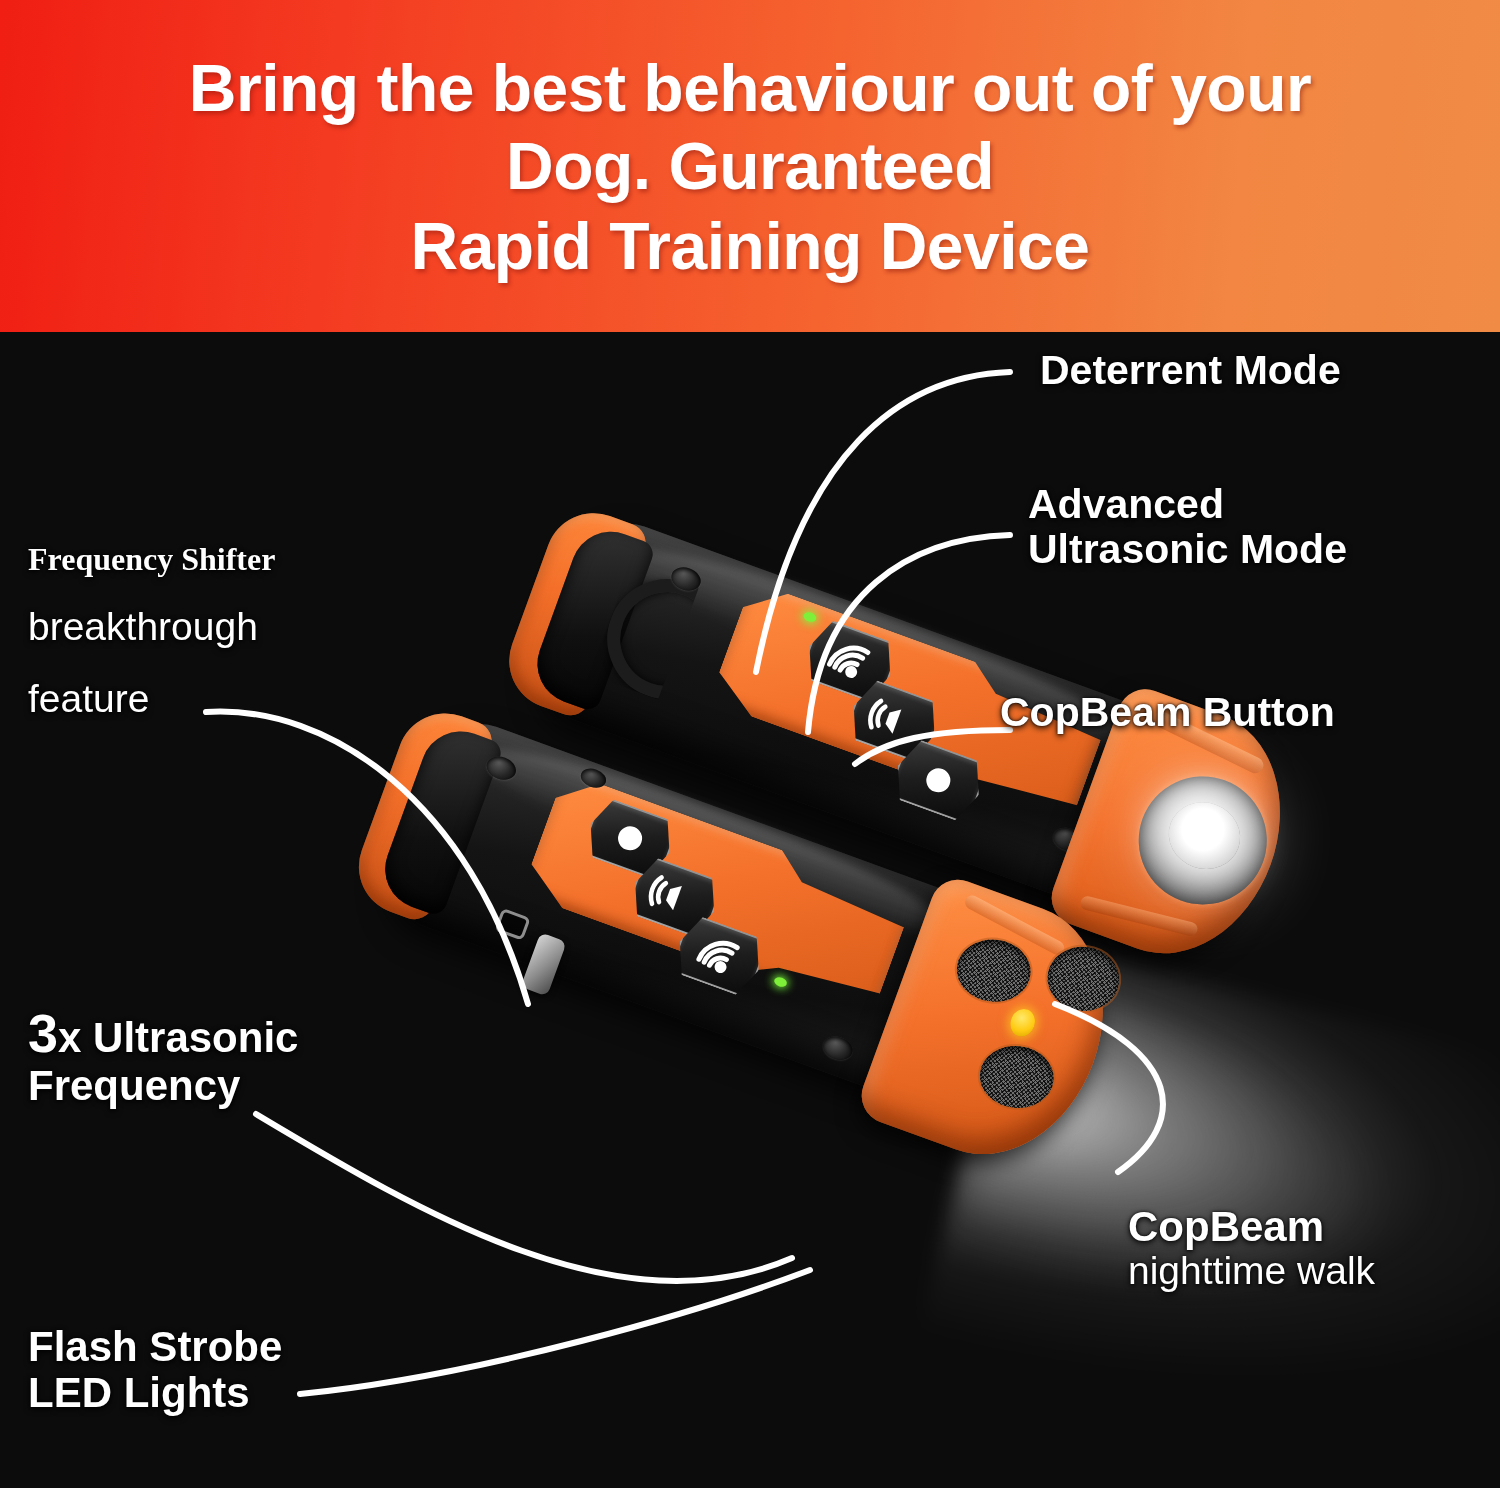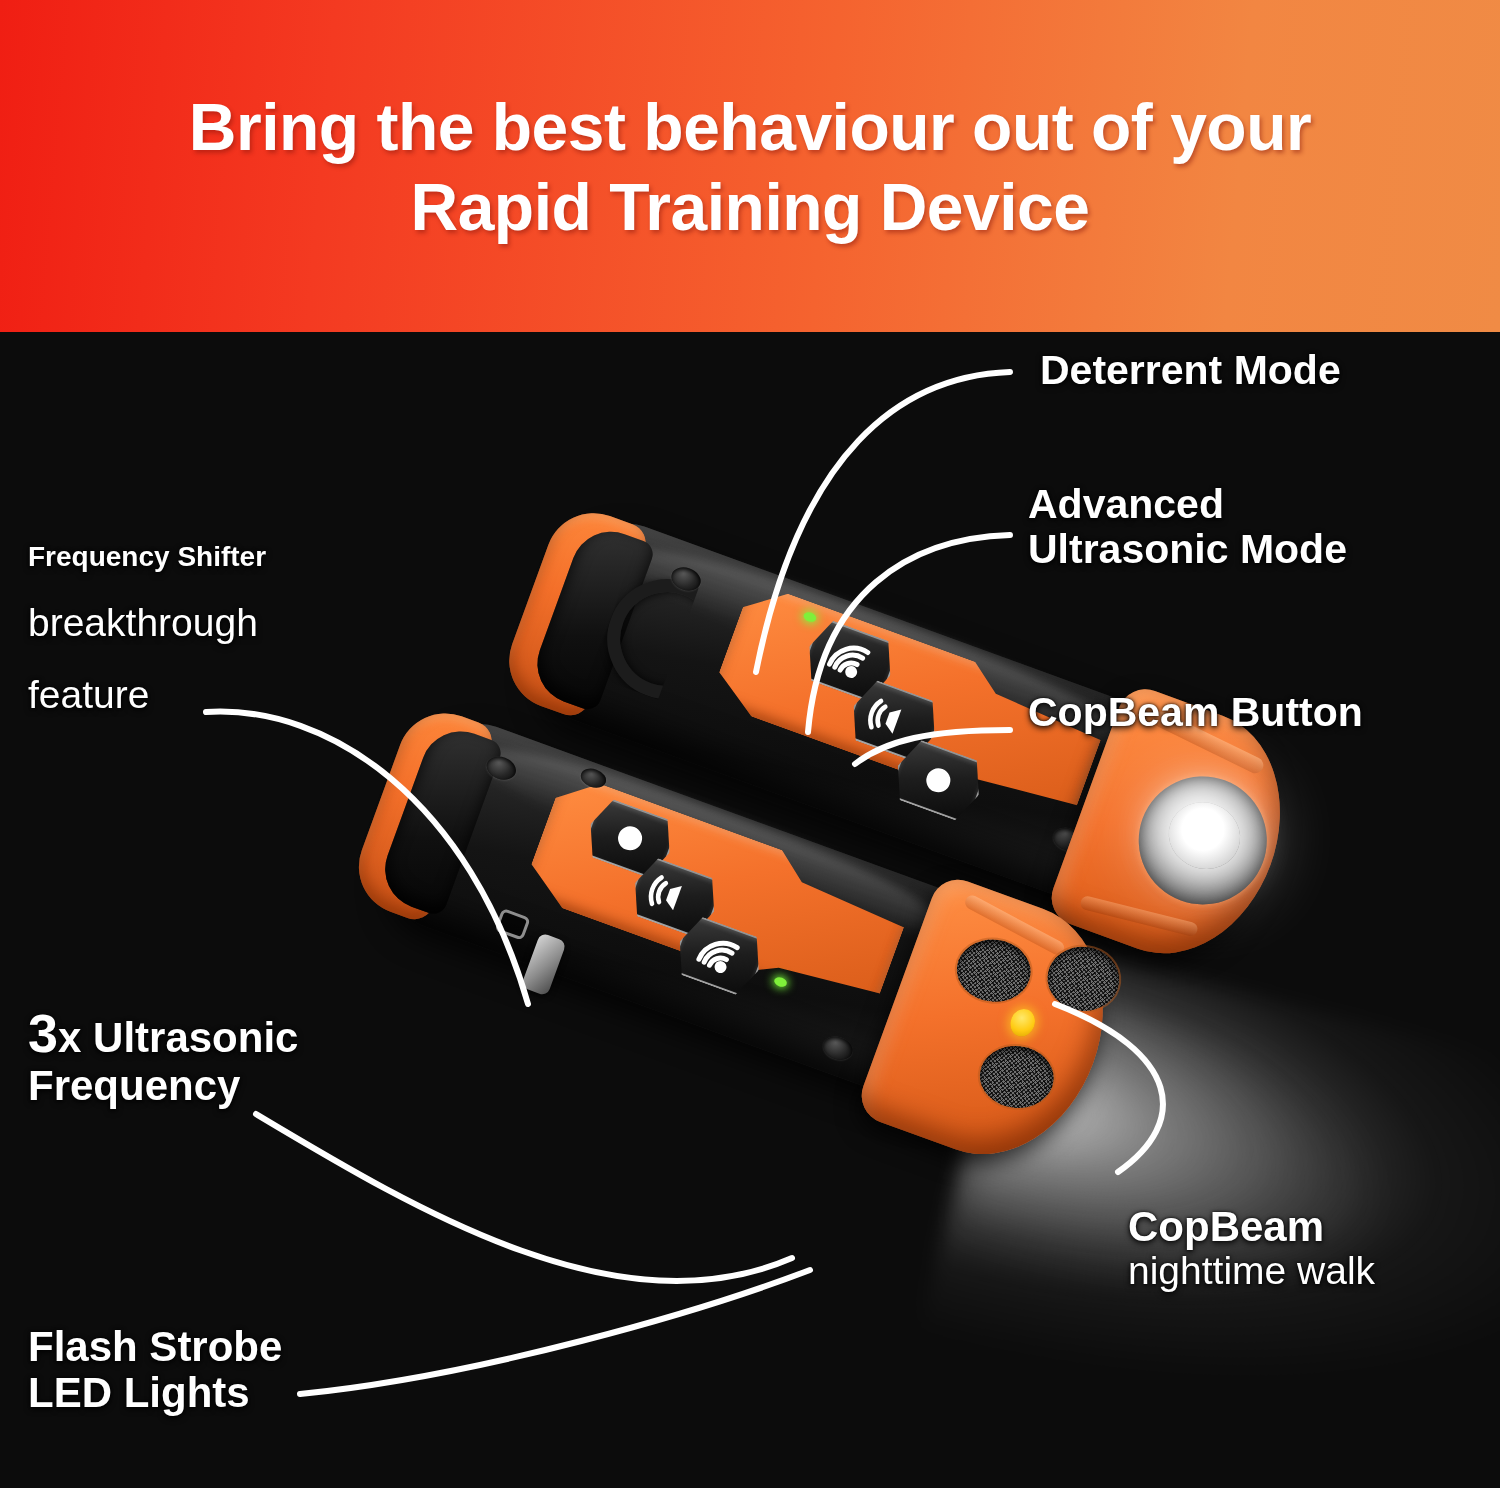--- a/index.html
+++ b/index.html
@@ -111,42 +111,43 @@
   .label {
     position:absolute; color:#fff; z-index:25;
     text-shadow:0 2px 6px rgba(0,0,0,.95), 0 0 3px rgba(0,0,0,.9);
     line-height:1.1;
   }
   .label .hd { font-weight:bold; display:block; }
   .label .sb { font-weight:normal; display:block; }
 
   #lbl-deterrent { left:1028px; top:16px; font-size:41px; font-weight:bold; white-space:nowrap;margin-left:12px; }
   #lbl-ultra     { left:1028px; top:150px; font-size:41px; font-weight:bold; }
-  #lbl-copbtn    { left:1028px; top:358px; font-size:41px; font-weight:bold; white-space:nowrap; }
+  #lbl-copbtn    { left:1000px; top:358px; font-size:41px; font-weight:bold; white-space:nowrap; }
 
   #lbl-freq { left:28px; top:210px; font-size:40px; }
-  #lbl-freq .hd { font-size:28px; }
+  #lbl-freq .hd { font-size:32px;font-family:Liberation Serif, serif; }
   #lbl-freq .sb { font-size:39px;margin-top:29px; }
 
   #lbl-emit { left:28px; top:672px; font-size:42px; font-weight:bold; }
   #lbl-emit .big { font-size:54px; font-weight:bold; }
 
   #lbl-strobe { left:28px; top:992px; font-size:42px; font-weight:bold; }
 
   #lbl-cop { left:1128px; top:872px; font-size:39px; }
   #lbl-cop .hd { font-size:42px; }
   #lbl-cop .sb { font-size:39px; }
 </style>
 </head>
 <body>
 
 <div id="stage">
 
   <div id="banner">
     <div class="banner-line" id="banner-l1">Bring the best behaviour out of your</div>
+    <div class="banner-line" id="banner-l2">Dog. Guranteed</div>
     <div class="banner-line" id="banner-l3">Rapid Training Device</div>
   </div>
 
   <div id="scene">
 
     <div id="beam"></div>
     <div id="beam2"></div>
 
     <div class="device" id="device-rear" style="left:470px; top:240px; width:740px; height:460px; transform:rotate(20deg); transform-origin:50% 50%;">
 

